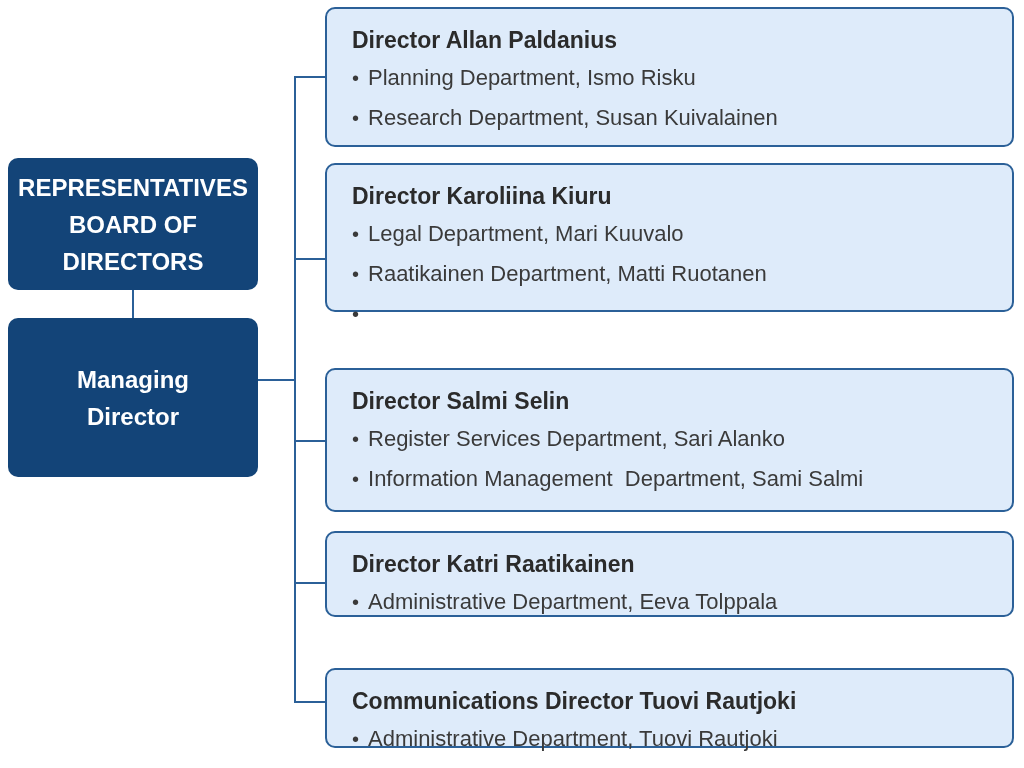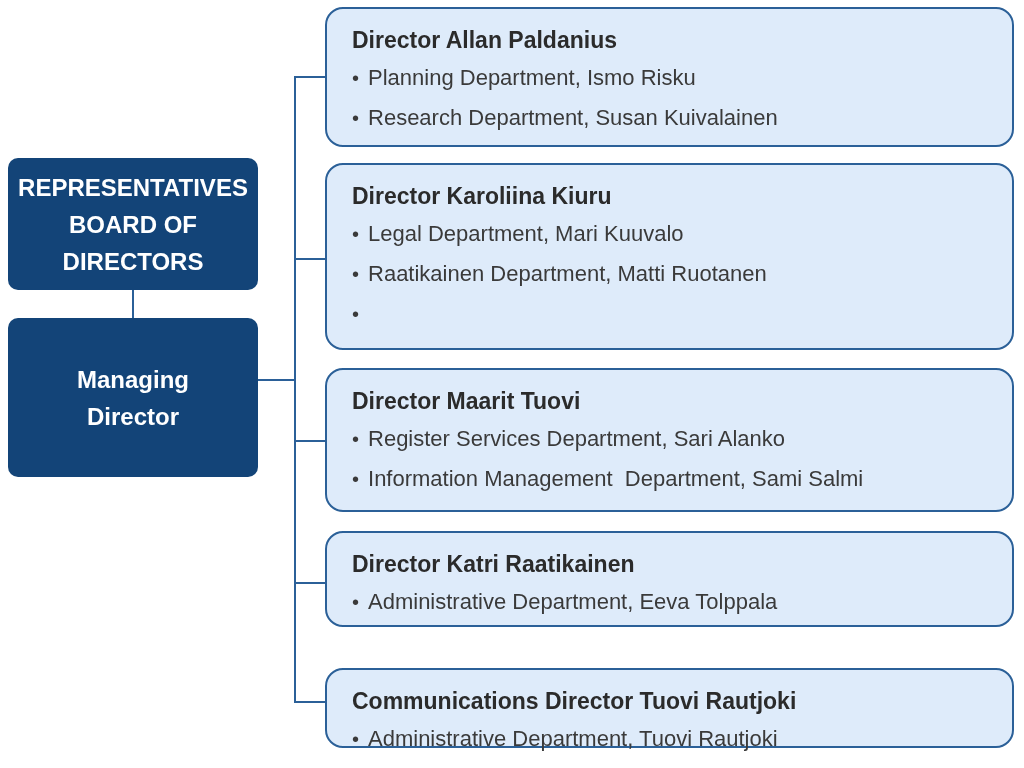--- a/index.html
+++ b/index.html
@@ -60,27 +60,27 @@
   .branch.b4 { top: 582px; }
   .branch.b5 { top: 701px; }
 
   
   .card {
     position: absolute;
     left: 325px;
     width: 689px;
     background: var(--light-blue, #DEEBFA);
     border: 2px solid var(--border-blue, #2B6098);
-    border-radius: 18px;
+    border-radius: 10px;
     padding: 13px 25px;
   }
   .card.c1 { top: 7px;   height: 140px; }
-  .card.c2 { top: 163px; height: 187px; }
+  .card.c2 { top: 163px; height: 149px; }
   .card.c3 { top: 368px; height: 144px; }
-  .card.c4 { top: 531px; height: 96px; }
+  .card.c4 { top: 531px; height: 86px; }
   .card.c5 { top: 668px; height: 80px; }
 
   .card-title {
     font-weight: bold;
     font-size: 23px;
     line-height: 36px;
     color: var(--title-text, #2B2B2B);
   }
   .dept-line {
     display: flex;
@@ -141,21 +141,21 @@
     <div class="dept-line">
       <span class="bullet">•</span>
       <span class="dept-text">Raatikainen Department, Matti Ruotanen</span>
     </div>
     <div class="dept-line">
       <span class="bullet">•</span>
     </div>
   </div>
 
   <div class="card c3">
-    <div class="card-title">Director Maarit Tuovi</div>
+    <div class="card-title">Director Salmi Selin</div>
     <div class="dept-line">
       <span class="bullet">•</span>
       <span class="dept-text">Register Services Department, Sari Alanko</span>
     </div>
     <div class="dept-line">
       <span class="bullet">•</span>
       <span class="dept-text">Information Management  Department, Sami Salmi</span>
     </div>
   </div>
 

